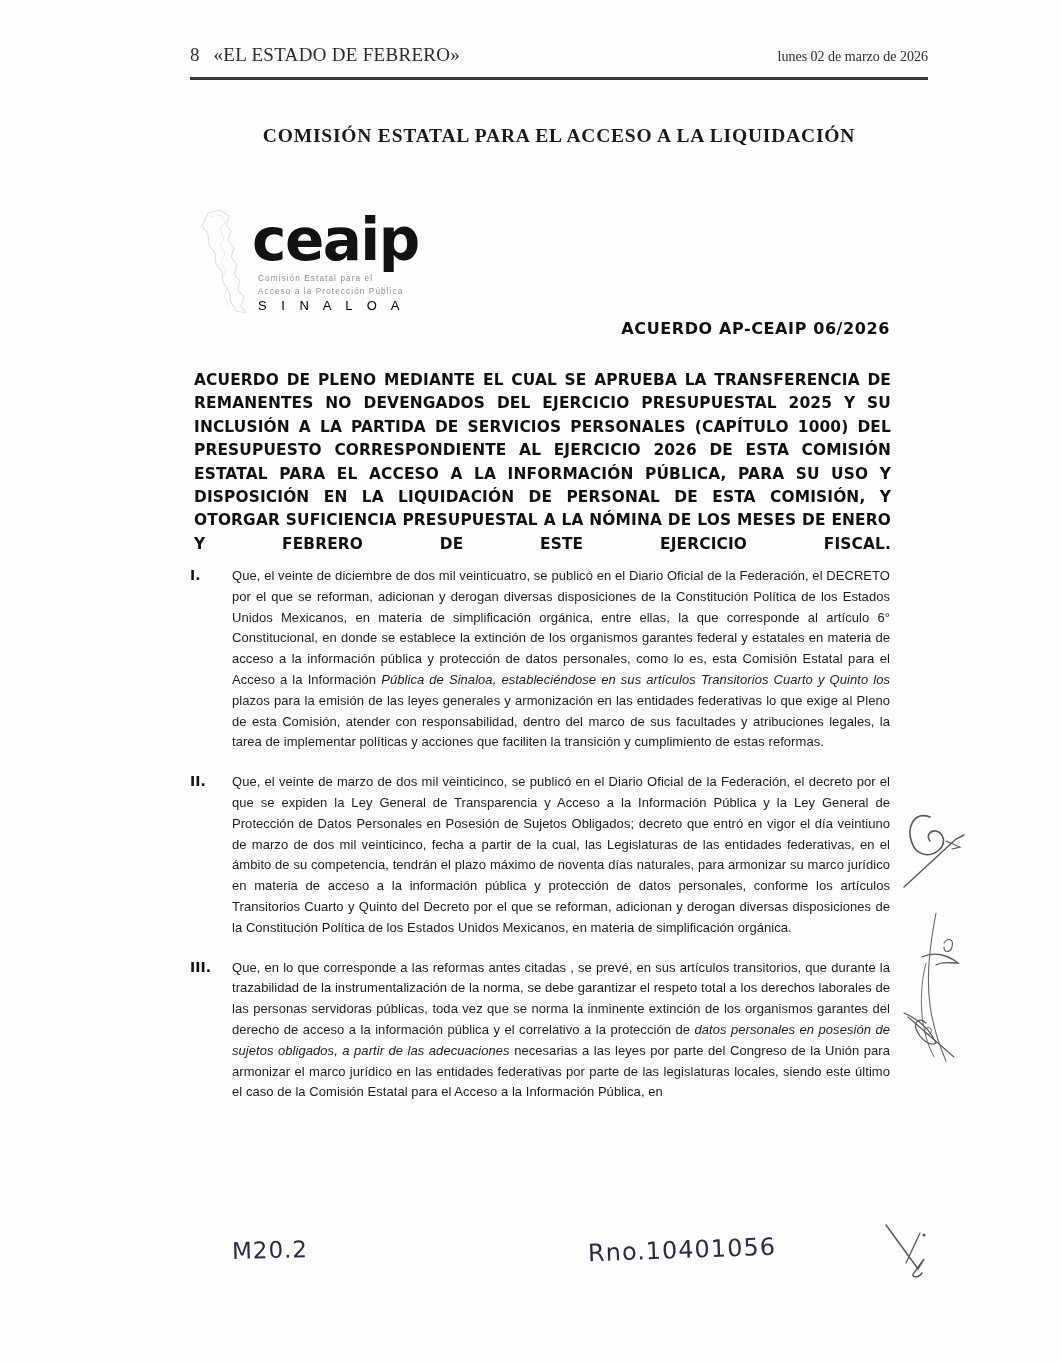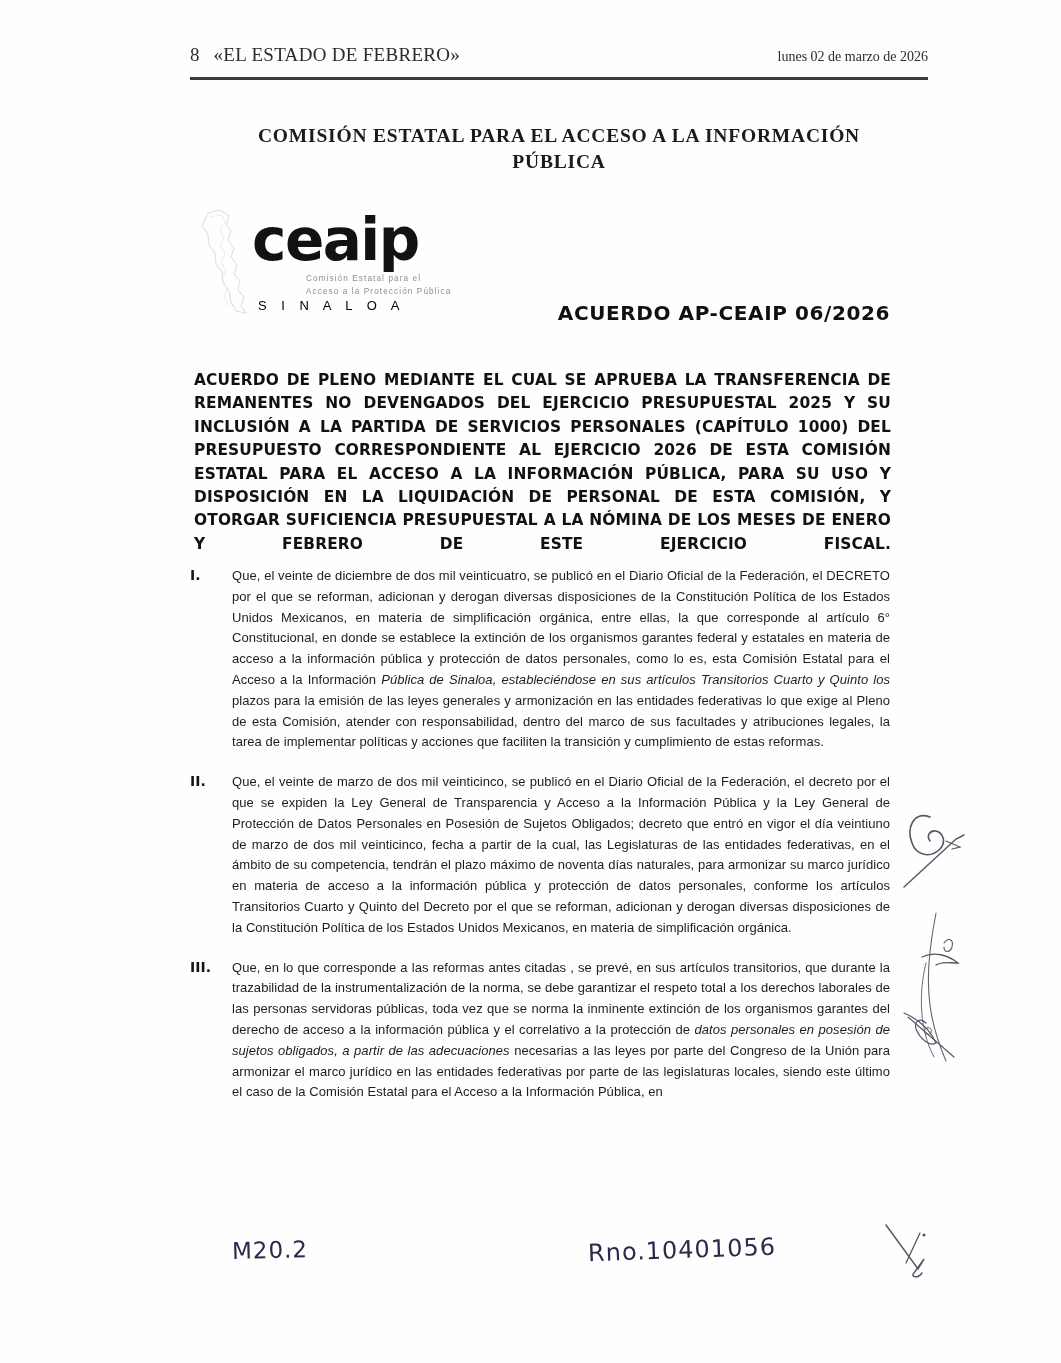--- a/index.html
+++ b/index.html
@@ -109,41 +109,40 @@
   .logo-sub {
     position: absolute;
     left: 62px;
     top: 70px;
     width: 190px;
     font-family: "Liberation Sans", sans-serif;
     font-size: 8.2px;
     letter-spacing: 1.1px;
     line-height: 1.55;
     color: #8e8e8e;
-    margin-left: 48px;
   }
   .logo-state {
     position: absolute;
     left: 62px;
     top: 95px;
     font-family: "Liberation Sans", sans-serif;
     font-size: 13px;
     letter-spacing: 5.5px;
     color: #000000;
   }
 
   
   .acuerdo-number {
     position: absolute;
     left: 190px;
-    top: 301px;
+    top: 319px;
     width: 700px;
     text-align: right;
     font-family: "DejaVu Sans", sans-serif;
-    font-size: 20px;
+    font-size: 16px;
     font-weight: bold;
     letter-spacing: 0.6px;
     color: #101010;
   }
 
   
   .subject-block {
     position: absolute;
     left: 194px;
     top: 369px;
@@ -244,22 +243,21 @@
   <div class="header">
     <div class="header-left">
       <span class="page-number">8</span>
       <span class="publication-title">«EL ESTADO DE FEBRERO»</span>
     </div>
     <span class="header-date">lunes 02 de marzo de 2026</span>
   </div>
   <div class="header-rule"></div>
 
   <div class="doc-heading">
-    <span class="l1">COMISIÓN  ESTATAL  PARA  EL  ACCESO  A  LA  INFORMACIÓN</span>
-    <span class="l2">PÚBLICA</span>
+    <span class="l1">COMISIÓN  ESTATAL  PARA  EL  ACCESO  A  LA  LIQUIDACIÓN</span>
   </div>
 
   <div class="logo-block">
     <svg class="logo-map" viewBox="0 0 62 108">
       <path d="M10 6 L22 3 L31 9 L28 18 L33 24 L30 33 L36 41 L33 50 L39 58 L36 67 L42 74 L40 83 L46 90 L43 99 L48 106 L38 104 L33 95 L31 84 L25 76 L24 65 L18 57 L17 46 L11 38 L10 27 L4 19 Z" fill="none" stroke="#9a9a9a" stroke-width="1.1"></path>
       <path d="M12 10 L24 8 L27 16 L22 22 L26 31 L22 38 L27 47 L23 55 L28 64 L24 72 L29 81 L26 90 L31 99" fill="none" stroke="#b0b0b0" stroke-width="0.8"></path>
     </svg>
     <div class="logo-word">ceaip</div>
     <div class="logo-sub">
       <div>Comisión Estatal para el</div>

